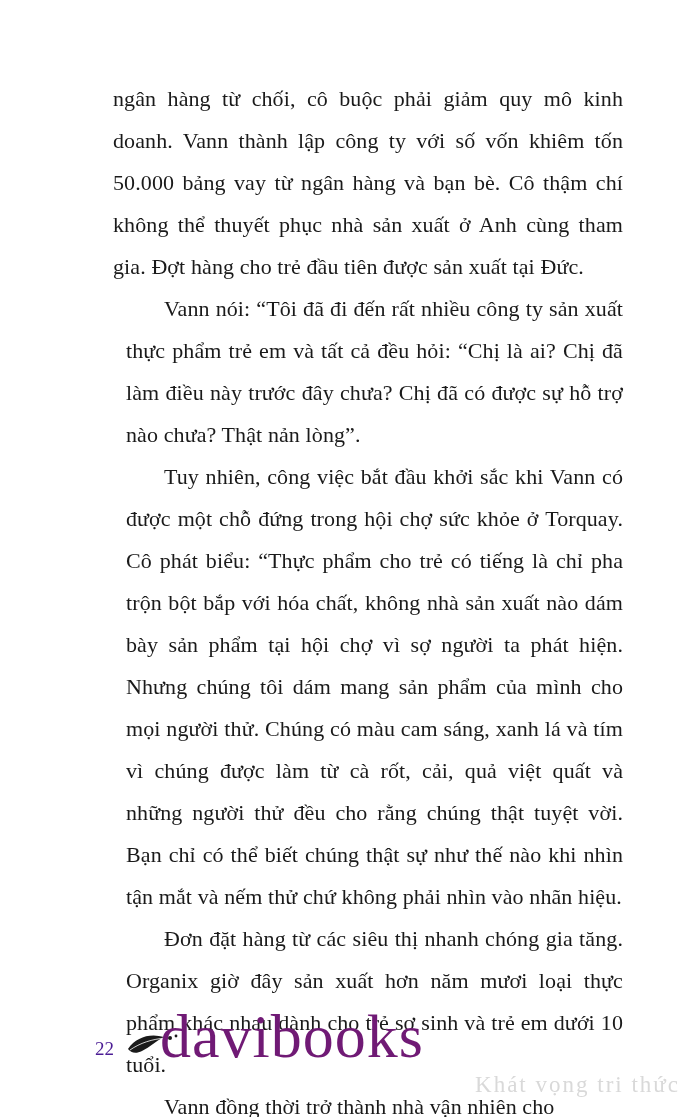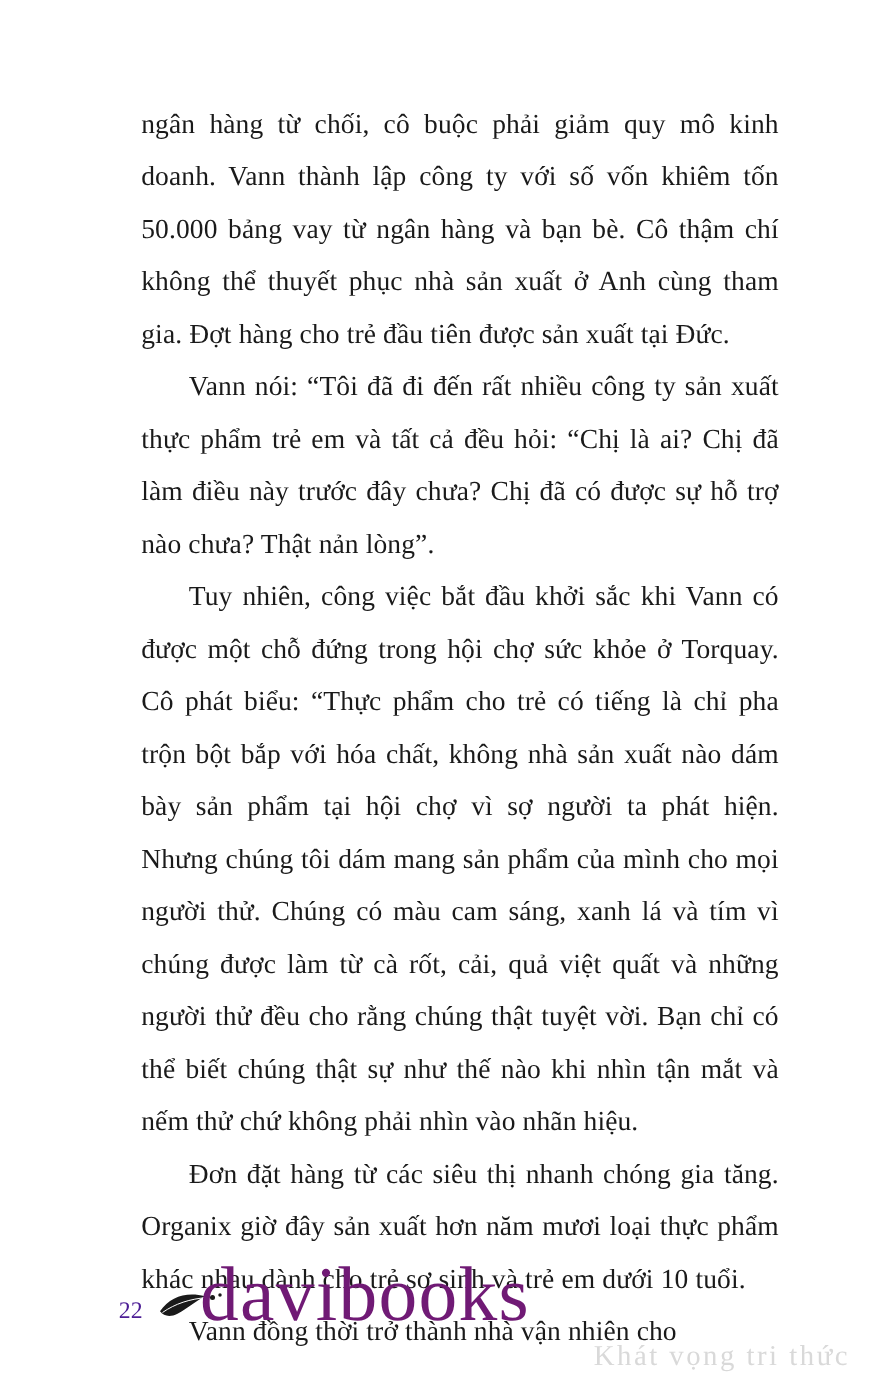--- a/index.html
+++ b/index.html
@@ -34,20 +34,21 @@
     font-size: 22px;
     line-height: 42px;
     text-align: justify;
     text-justify: inter-word;
     letter-spacing: 0.1px;
     font-family: "Liberation Serif", serif;
   }
 
   .para.indent {
     text-indent: 38px;
+    margin-left: 13px;
   }
 
   
   .watermark {
     position: absolute;
     left: 120px;
     top: 1005px;
     width: 560px;
     pointer-events: none;
     user-select: none;

